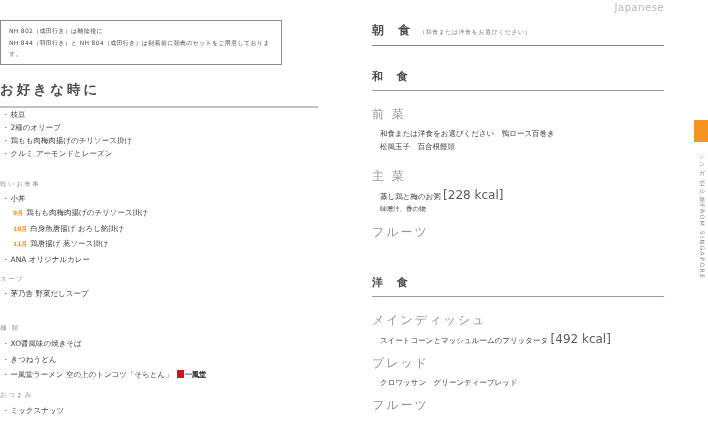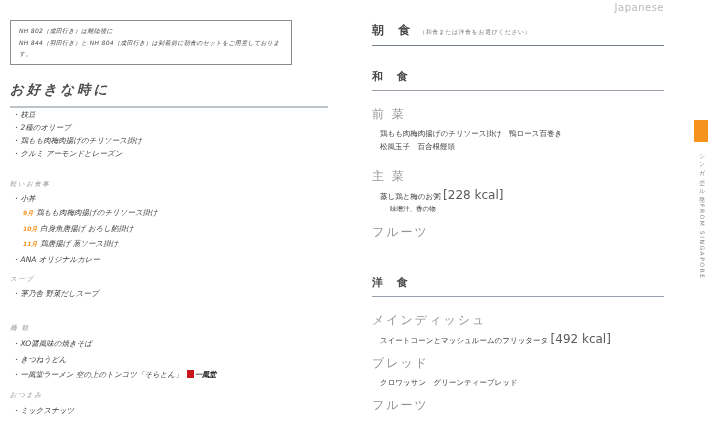--- a/index.html
+++ b/index.html
@@ -3,21 +3,21 @@
 <meta charset="utf-8">
 <style>
   html,body{margin:0;padding:0;}
   body{
     width:708px;height:435px;position:relative;overflow:hidden;
     background:#ffffff;
     font-family:"DejaVu Sans","Liberation Sans",sans-serif;
     color:#3c3c3c;
   }
   
-  .left-col{position:absolute;left:10px;top:20px;width:320px;font-style:italic;}
+  .left-col{position:absolute;left:0;top:20px;width:320px;}
   .notice-box{
     border:1px solid #8c8c8c;width:264px;padding:4px 8px;
     font-size:6px;line-height:1.95;color:#4a4a4a;letter-spacing:.3px;
   }
   .page-title{
     margin-top:16px;font-size:13.5px;font-weight:bold;color:#4d4d4d;
     letter-spacing:3px;padding-bottom:7px;border-bottom:2px solid #bcc4ca;
     width:318px;
   }
   .sec-label{font-size:6.5px;color:#949494;letter-spacing:1.5px;margin-top:15px;margin-bottom:3px;}
@@ -36,21 +36,21 @@
     letter-spacing:5px;padding-bottom:6px;border-bottom:1px solid #73818e;
   }
   .bf-sub{font-size:6px;color:#7a7a7a;font-weight:normal;letter-spacing:.5px;margin-left:4px;}
   .course-title{
     margin-top:23px;font-size:11px;font-weight:bold;color:#4a4a4a;
     letter-spacing:5px;padding-bottom:6px;border-bottom:1px solid #95a0aa;
   }
   .r-label{font-size:12px;color:#949494;letter-spacing:2px;margin-top:15px;margin-bottom:4px;}
   .dish{font-size:7.5px;color:#3c3c3c;line-height:13px;padding-left:8px;}
   .kcal{font-size:12px;color:#5a5a5a;}
-  .side-note{font-size:6.5px;color:#3c3c3c;line-height:13px;padding-left:8px;margin-left:10px;}
+  .side-note{font-size:6.5px;color:#3c3c3c;line-height:13px;padding-left:8px;}
   .mt8{margin-top:8px;} .mt14{margin-top:24px;} .mt20{margin-top:20px;} .mt34{margin-top:34px;}
   
   .side-tab-square{position:absolute;right:0;top:120px;width:14px;height:22px;background:#f6921e;}
   .side-tab-label{
     position:absolute;right:2px;top:149px;
     writing-mode:vertical-rl;text-orientation:mixed;
     font-size:6px;color:#8a8a8a;letter-spacing:1.5px;white-space:nowrap;
   }
 </style>
 </head>
@@ -100,21 +100,21 @@
 
   <div class="lang-label">Japanese</div>
 
   <div class="bf-title">
     <span>朝 食</span><span class="bf-sub">（和食または洋食をお選びください）</span>
   </div>
 
   <div class="course-title">和 食</div>
 
   <div class="r-label">前 菜</div>
-  <div class="dish">鶏もも肉梅肉揚げのチリソース掛け　鴨ロース百巻き</div>
+  <div class="dish">和食または洋食をお選びください　鴨ロース百巻き</div>
   <div class="dish">松風玉子　百合根饅頭</div>
 
   <div class="r-label">主 菜</div>
   <div class="dish"><span>蒸し鶏と梅のお粥</span> <span class="kcal">[228 kcal]</span></div>
   <div class="side-note">味噌汁、香の物</div>
 
   <div class="r-label mt8">フルーツ</div>
 
   <div class="course-title mt34">洋 食</div>
 

